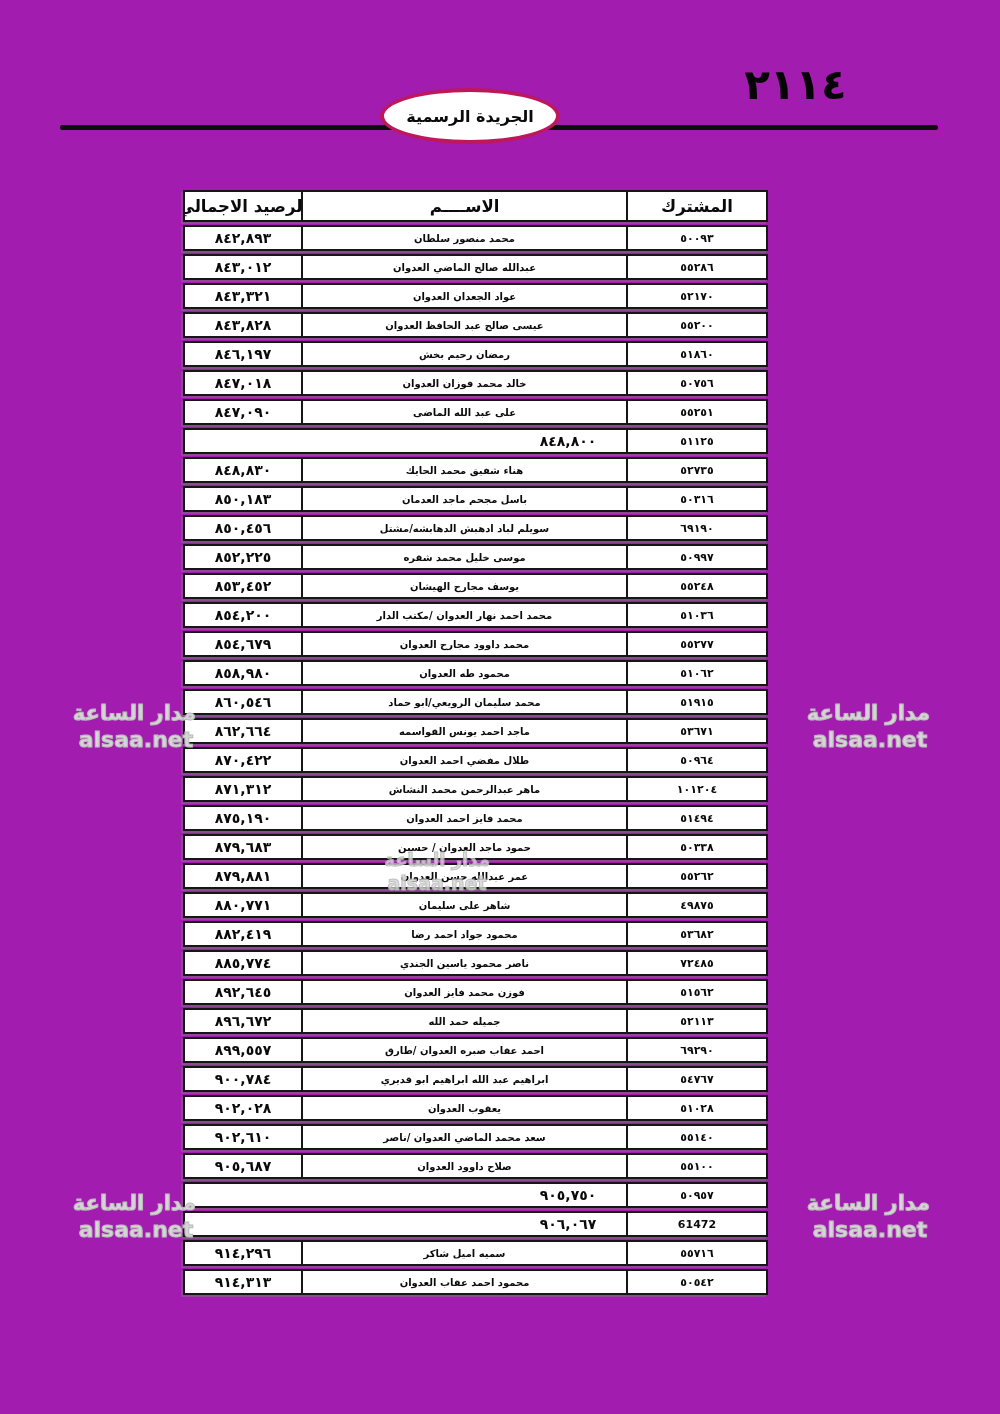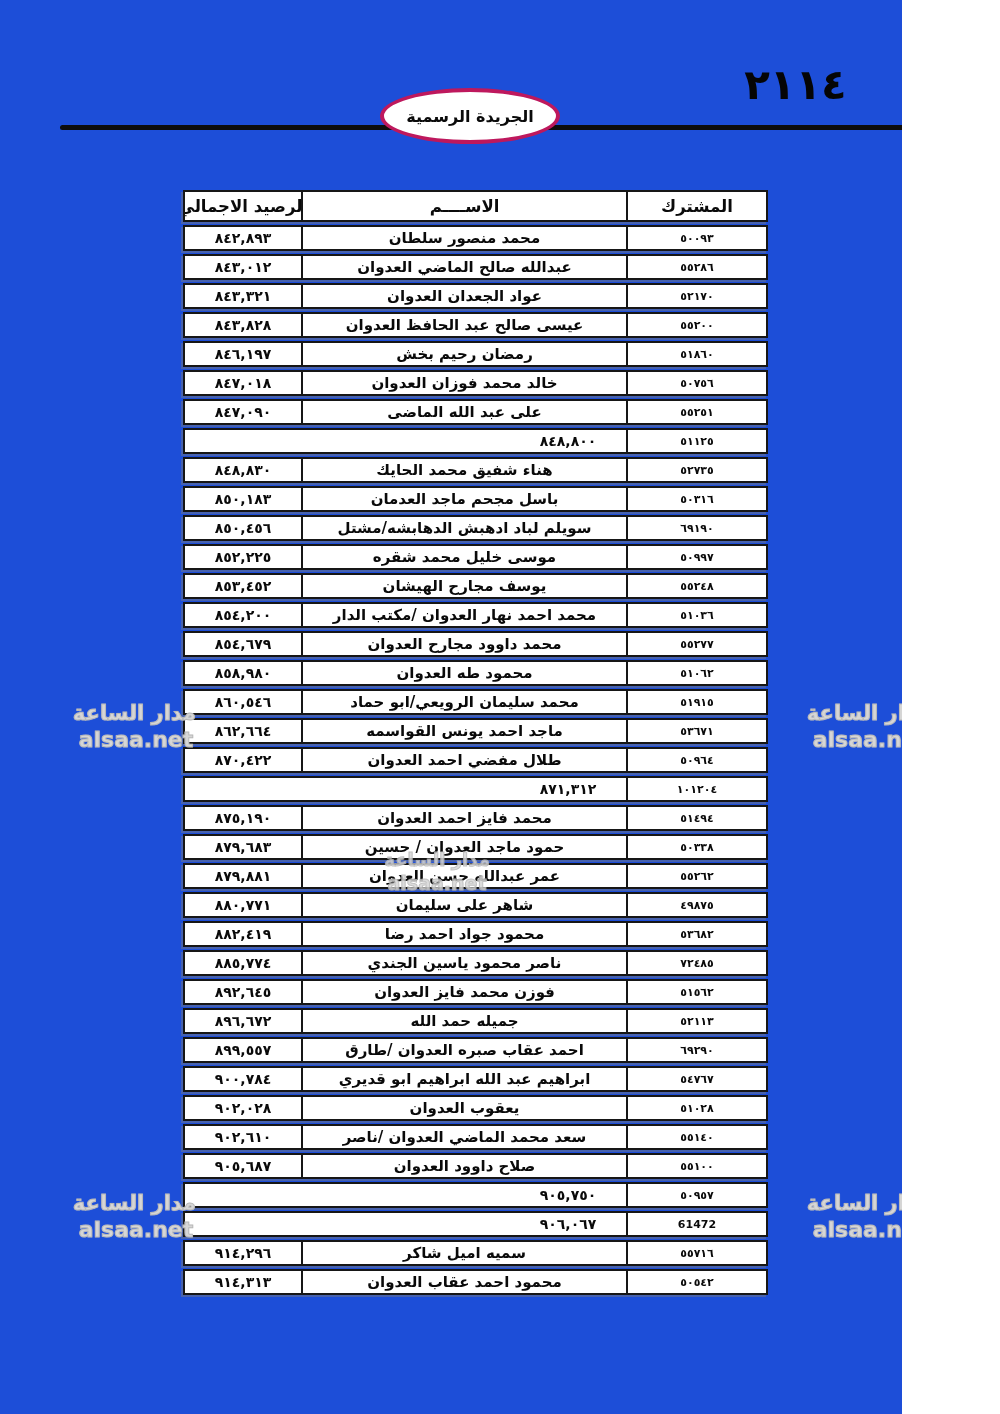--- a/index.html
+++ b/index.html
@@ -1,21 +1,20 @@
 <!DOCTYPE html>
 <html lang="ar"><head>
 <meta charset="utf-8">
 <style>
   html,body { margin:0; padding:0; background:#ffffff; }
   .page {
-    position:relative; width:896px; height:1414px;
-    background:#1d4ed8; overflow:hidden;
+    position:relative; width:1000px; height:1414px;
+    background:#a21caf; overflow:hidden;
     font-family:"DejaVu Sans", sans-serif;
     color:#0a0a0a;
-    padding-left:6px;
   }
 
   
   .page-number {
     position:absolute; top:60px; left:738px; width:115px;
     text-align:center; font-size:42px; font-weight:bold;
     letter-spacing:2px; color:#050505;
   }
   .header-rule {
     position:absolute; top:125px; left:60px; width:878px; height:5px;
@@ -55,21 +54,21 @@
     height:26px; margin-bottom:3px;
     background:#ffffff; border:2px solid #161616;
     box-shadow:-2px 2px 0 rgba(125,125,125,0.45);
   }
   .grow.header-row { height:32px; }
   .cell {
     display:flex; align-items:center; justify-content:center;
     font-weight:bold; color:#0a0a0a; overflow:hidden; white-space:nowrap;
   }
   .cell.subscriber { width:138px; border-left:2px solid #161616; font-size:11px; }
-  .cell.name       { flex:1;      border-left:2px solid #161616; font-size:15px; }
+  .cell.name       { flex:1;      border-left:2px solid #161616; font-size:10px; }
   .cell.balance    { width:116px; font-size:14px; letter-spacing:.5px; }
   .header-row .cell { font-size:16.5px; }
 </style>
 </head>
 <body>
 
 <div class="page">
 
   <div class="page-number">٢١١٤</div>
   <div class="header-rule"></div>
@@ -213,20 +212,21 @@
   </div>
 
   <div class="grow">
     <div class="cell subscriber">٥٠٩٦٤</div>
     <div class="cell name">طلال مفضي احمد العدوان</div>
     <div class="cell balance">٨٧٠,٤٢٢</div>
   </div>
 
   <div class="grow">
     <div class="cell subscriber">١٠١٢٠٤</div>
+    <div class="cell name">ماهر عبدالرحمن محمد النشاش</div>
     <div class="cell balance">٨٧١,٣١٢</div>
   </div>
 
   <div class="grow">
     <div class="cell subscriber">٥١٤٩٤</div>
     <div class="cell name">محمد فايز احمد العدوان</div>
     <div class="cell balance">٨٧٥,١٩٠</div>
   </div>
 
   <div class="grow">

